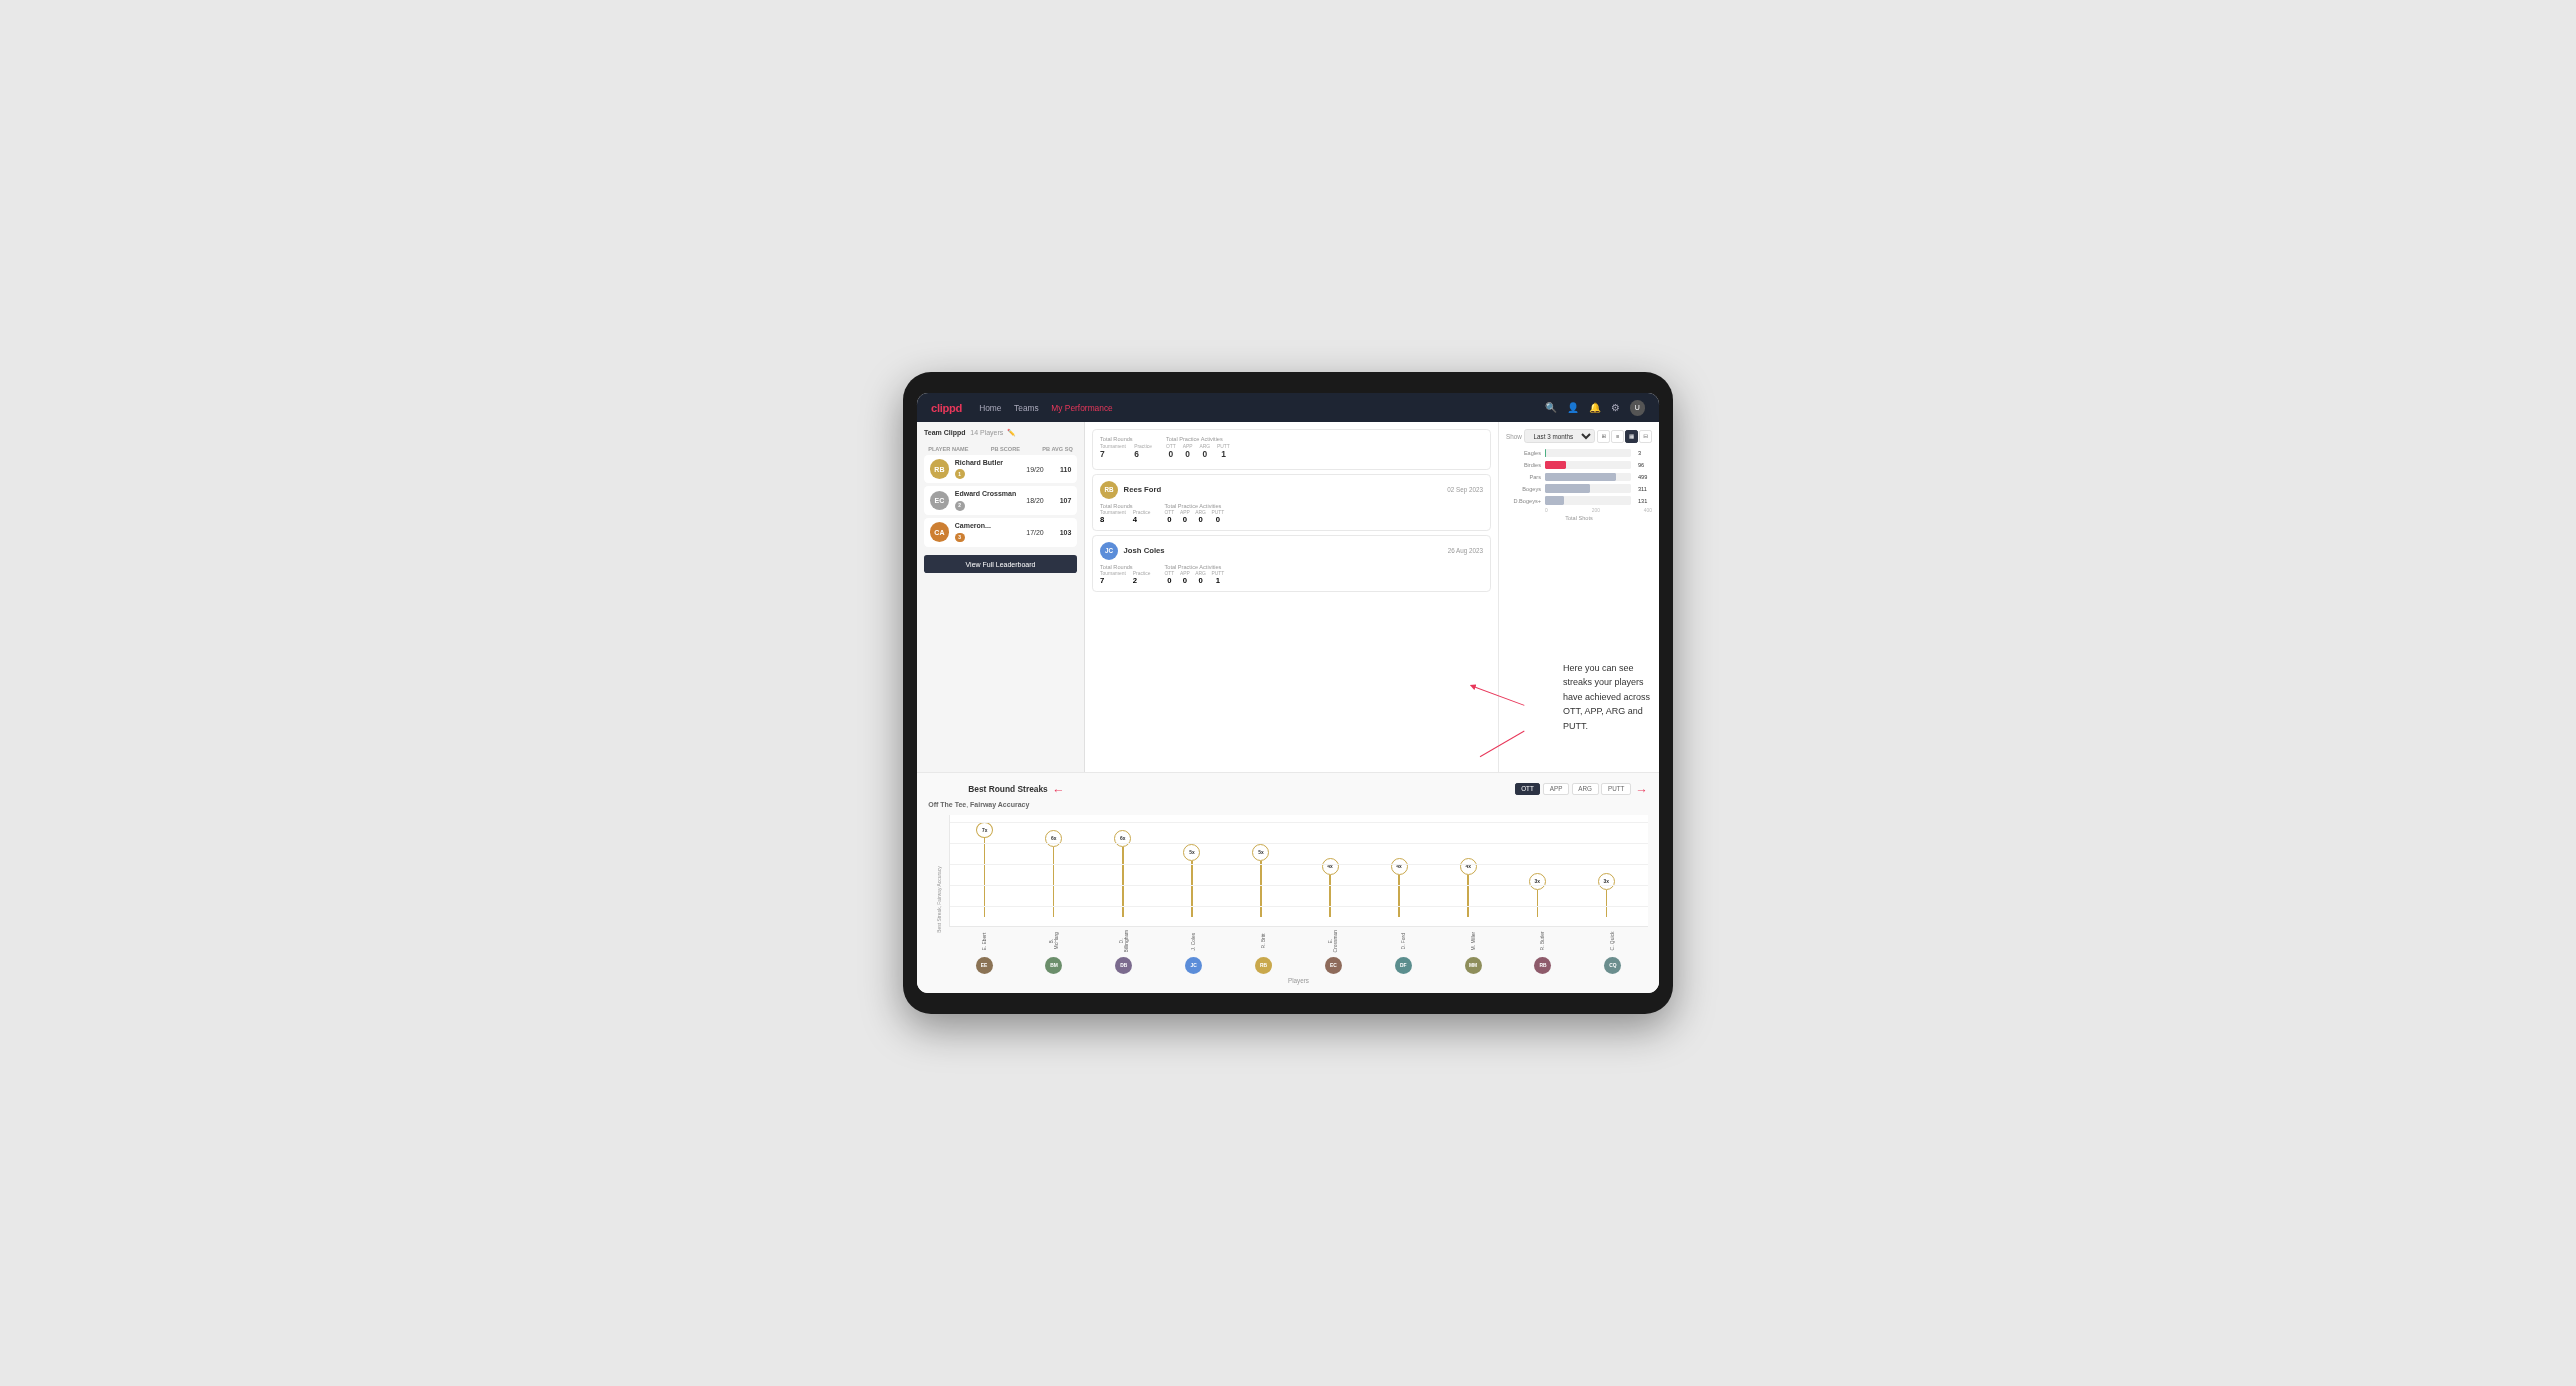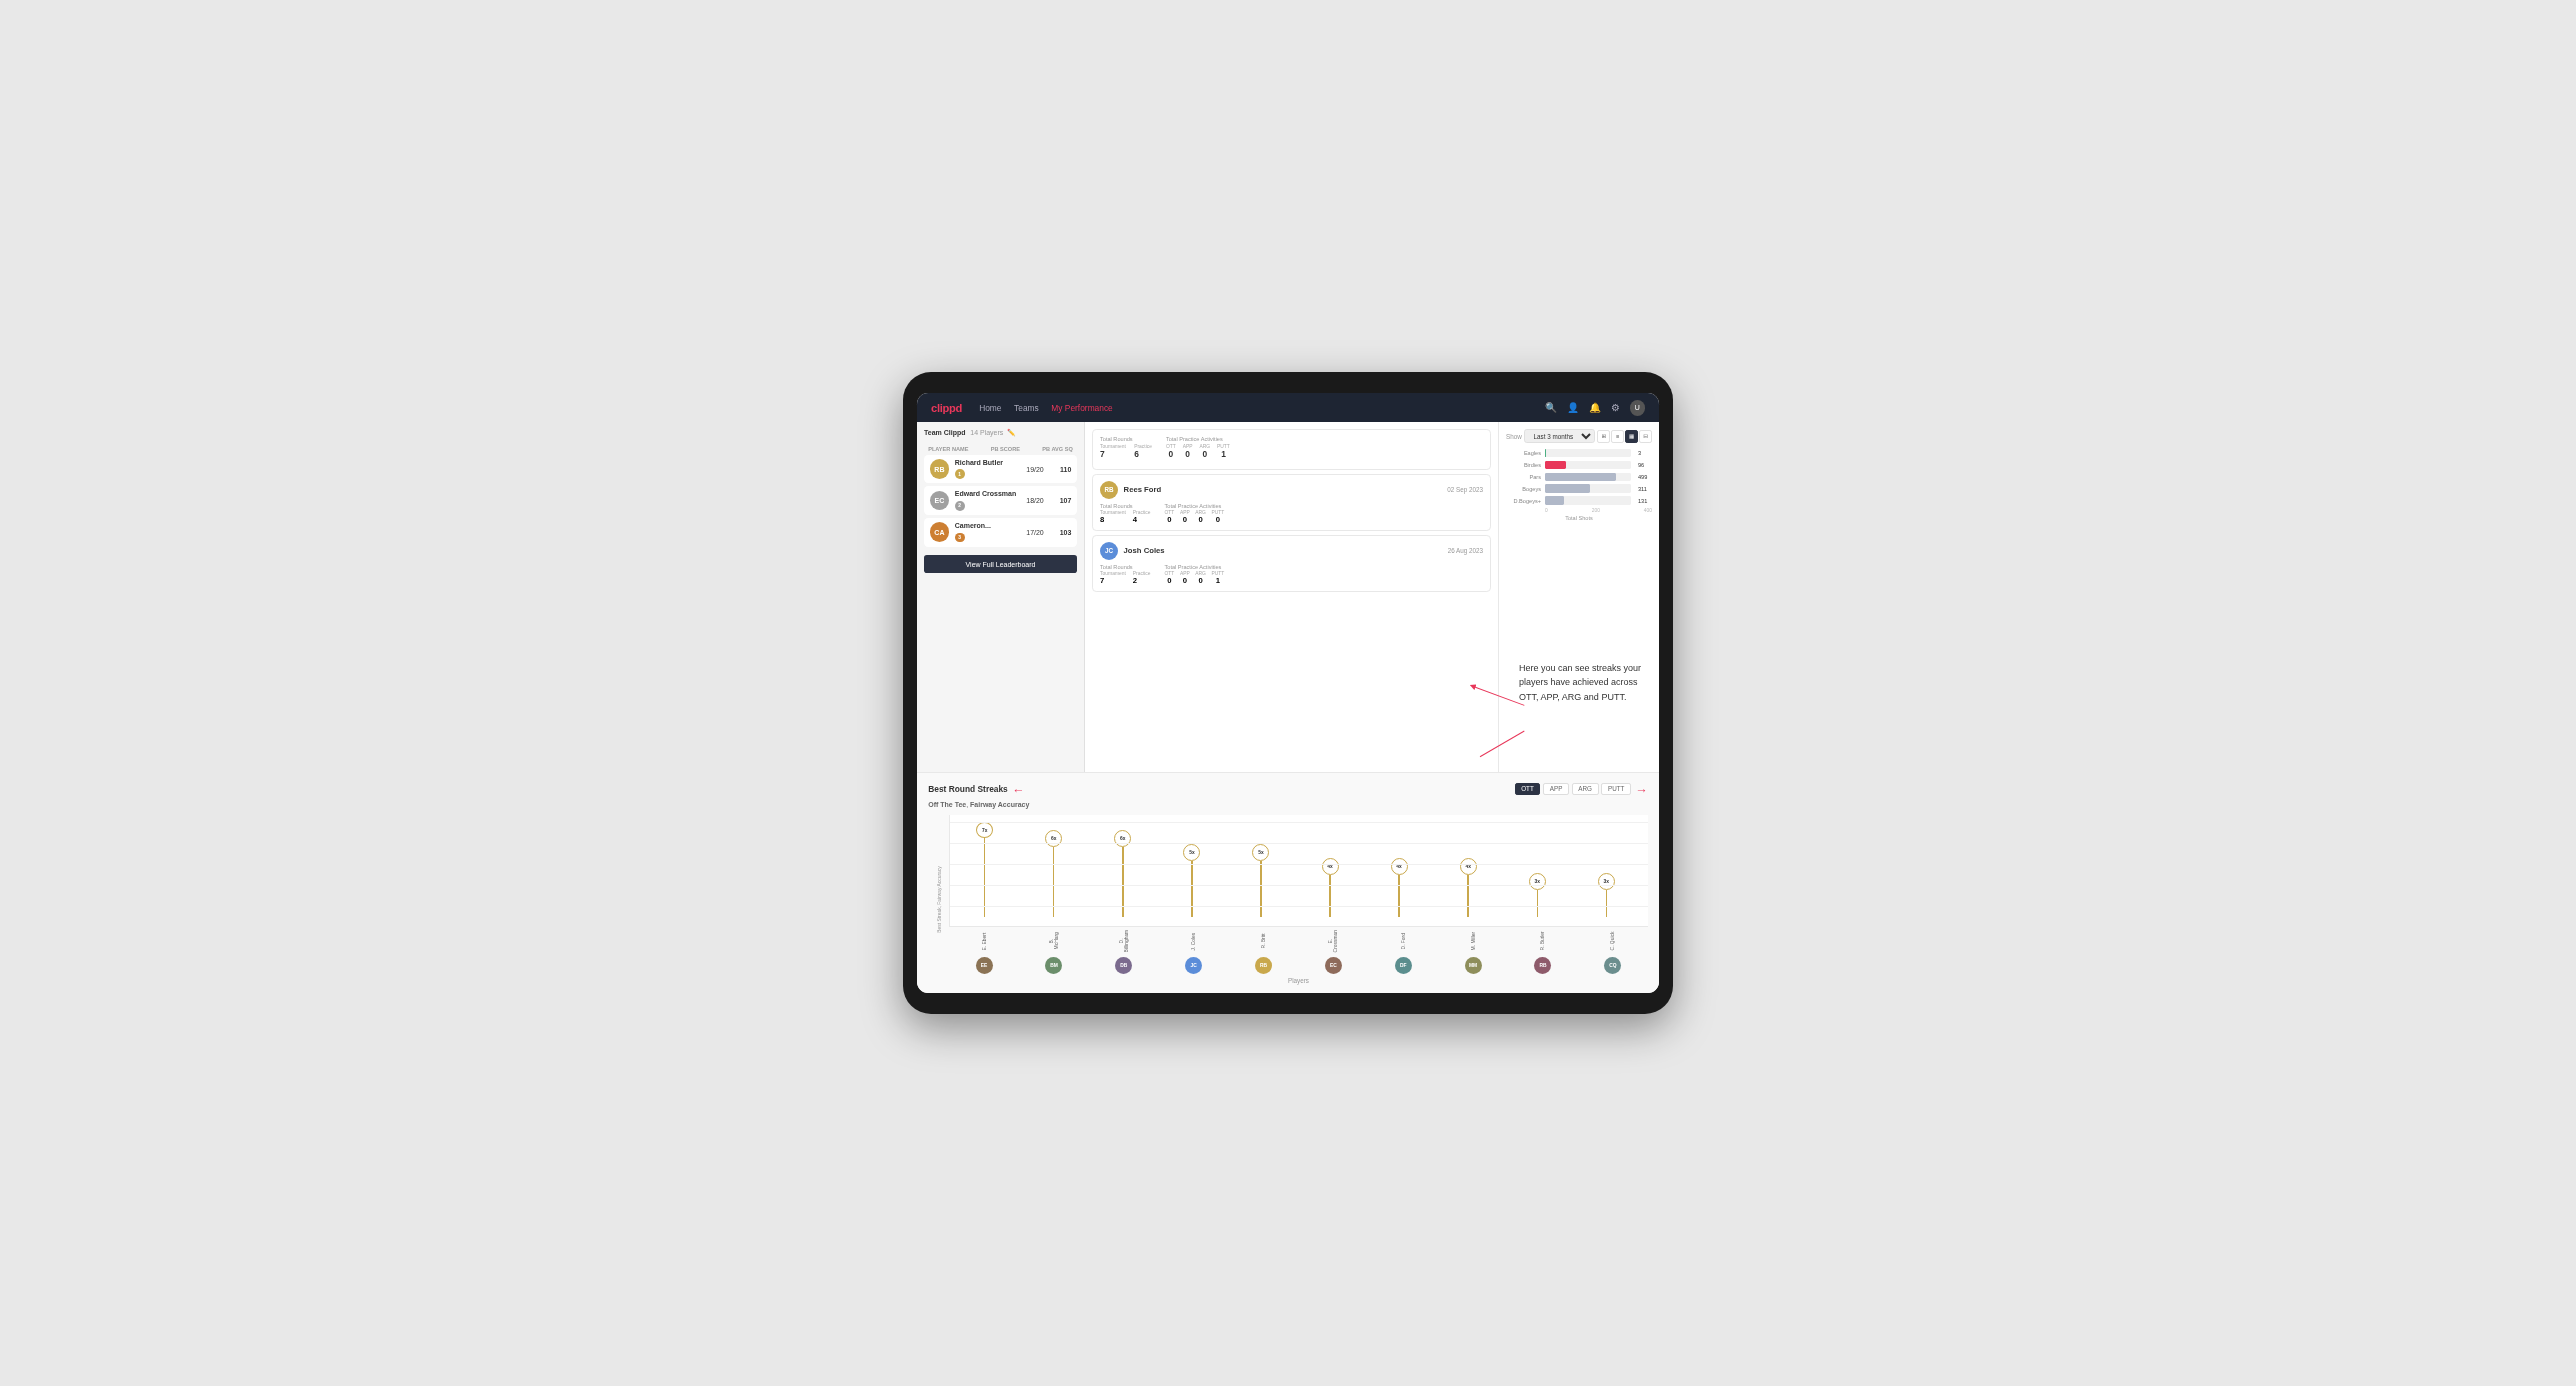--- a/index.html
+++ b/index.html
@@ -341,20 +341,21 @@
     .bottom-section {
       background: #f9f9f9;
       padding: 8.4px 11.2px;
       border-top: 0.7px solid #e8e8e8;
     }
     .best-rounds-header {
       display: flex;
       align-items: flex-start;
       justify-content: space-between;
       margin-bottom: 5.6px;
+      margin-left: 40px;
     }
     .best-rounds-title {
       font-size: 8.4px;
       font-weight: 600;
       color: #333;
       display: flex;
       align-items: center;
       gap: 4.2px;
     }
     .filter-buttons {
@@ -835,21 +836,21 @@
 
             <div class="players-label">Players</div>
           </div>
         </div>
       </div>
 
     </div>
   </div>
 
   <div style="position:absolute;right:14px;top:45%;max-width:140px;">
-    <p style="font-size:9px;color:#333;line-height:1.6;">Here you can see streaks your players have achieved across OTT, APP, ARG and PUTT.</p>
+    <p style="font-size:9px;color:#333;line-height:1.6;margin-left:44px;">Here you can see streaks your players have achieved across OTT, APP, ARG and PUTT.</p>
   </div>
 
   <svg style="position:absolute;top:0;left:0;width:100%;height:100%;pointer-events:none;overflow:visible;" viewBox="0 0 1100 955" width="770" height="669">
     <line x1="82%" y1="52%" x2="75%" y2="49%" stroke="#e8375a" stroke-width="1.5" marker-end="url(#arrow)"></line>
     <line x1="82%" y1="56%" x2="76%" y2="60%" stroke="#e8375a" stroke-width="1.5"></line>
     <defs>
       <marker id="arrow" markerWidth="6" markerHeight="6" refX="3" refY="3" orient="auto">
         <path d="M0,0 L0,6 L6,3 z" fill="#e8375a"></path>
       </marker>
     </defs>

